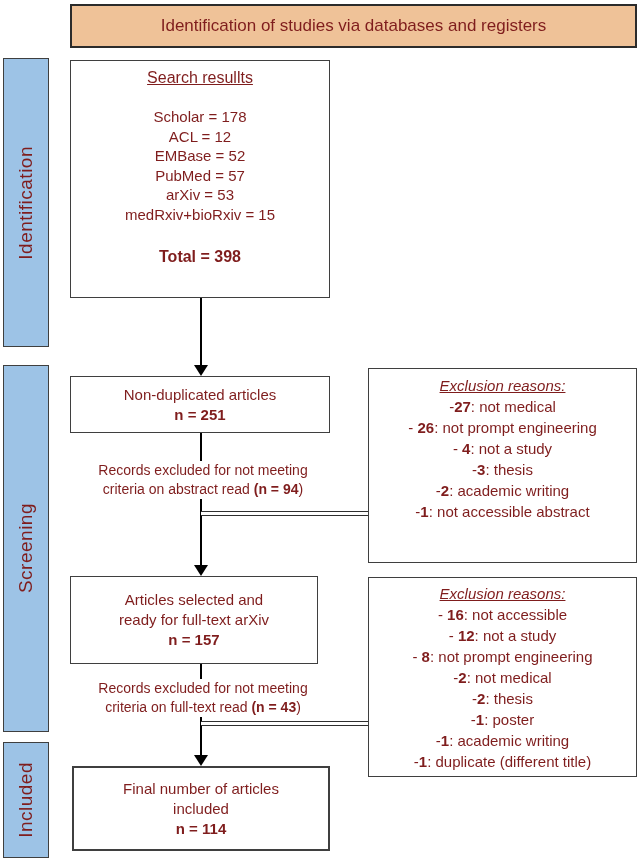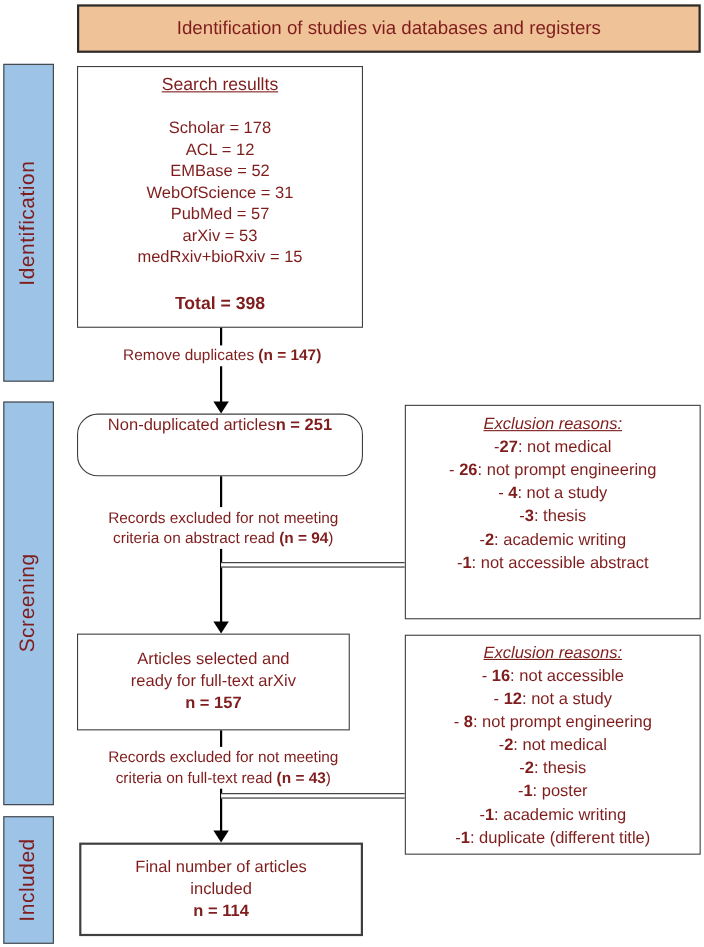--- a/index.html
+++ b/index.html
@@ -29,21 +29,21 @@
   
   .fbox{
     position:absolute;background:#fff;border:1.6px solid #3f3f3f;
     text-align:center;box-sizing:border-box;
   }
   #search-box{left:70px;top:60px;width:260px;height:238px;font-size:15px;}
   #search-box .ttl{margin-top:8px;font-size:16px;text-decoration:underline;}
   #search-box .entries{margin-top:20px;line-height:19.5px;}
   #search-box .total{margin-top:24px;font-weight:bold;font-size:16px;}
   #box-nondup{left:70px;top:376px;width:260px;height:57px;font-size:15px;line-height:20px;
-    display:flex;flex-direction:row;justify-content:center;border-radius:19px;}
+    display:flex;flex-direction:column;justify-content:center;}
   #box-selected{left:70px;top:576px;width:248px;height:88px;font-size:15px;line-height:20px;
     display:flex;flex-direction:column;justify-content:center;}
   #box-final{left:72px;top:766px;width:258px;height:85px;font-size:15px;line-height:20px;
     display:flex;flex-direction:column;justify-content:center;border-width:2px;}
   .nline{font-weight:bold;}
   
   .excl{
     position:absolute;left:368px;width:269px;background:#fff;border:1.6px solid #3f3f3f;
     text-align:center;font-size:15px;line-height:21px;box-sizing:border-box;
   }
@@ -90,33 +90,29 @@
   <div class="stage" id="stage-included">
     <span>Included</span>
   </div>
 
   <div class="fbox" id="search-box">
     <div class="ttl">Search resullts</div>
     <div class="entries">
       <div>Scholar = 178</div>
       <div>ACL = 12</div>
       <div>EMBase = 52</div>
-      <div>WebOfScience = 31</div>
       <div>PubMed = 57</div>
       <div>arXiv = 53</div>
       <div>medRxiv+bioRxiv = 15</div>
     </div>
     <div class="total">Total = 398</div>
   </div>
 
   <div class="vline" id="vline-1"></div>
   <div class="arrow-head" id="ah-1"></div>
-  <div class="flow-label" id="lbl-remove-dup">
-    <span>Remove duplicates </span><b>(n = 147)</b>
-  </div>
 
   <div class="fbox" id="box-nondup">
     <div>Non-duplicated articles</div>
     <div class="nline">n = 251</div>
   </div>
 
   <div class="vline" id="vline-2"></div>
   <div class="arrow-head" id="ah-2"></div>
   <div class="flow-label" id="lbl-excl-abstract">
     <div>Records excluded for not meeting</div>

